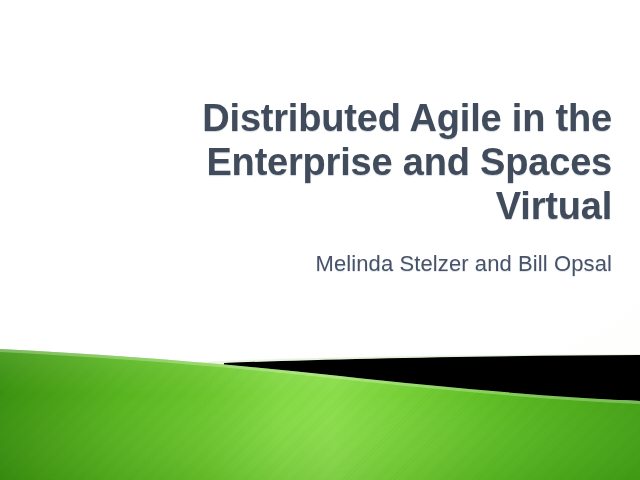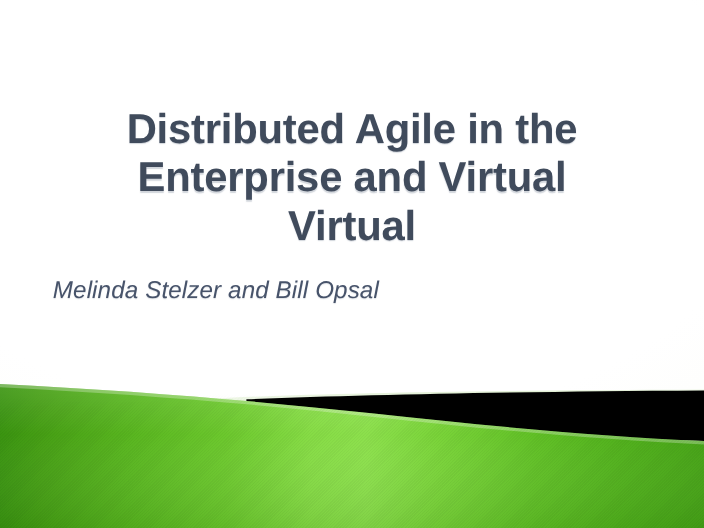--- a/index.html
+++ b/index.html
@@ -29,42 +29,41 @@
         #ffffff 0%, #ffffff 58%, #fdfdfb 80%, #fafaf6 100%);
     pointer-events: none;
   }
 
   
   .title-block {
     position: absolute;
     left: 28px;
     top: 96px;
     width: 584px;
-    text-align: center;
+    text-align: right;
   }
 
   .title-line {
     display: block;
     font-size: 38px;
     line-height: 44px;
     font-weight: 600;
     letter-spacing: -0.2px;
     color: #404b5c;
     text-shadow: 0 1px 1px rgba(140,150,165,0.40);
     white-space: nowrap;
   }
 
   
   .subtitle-block {
     position: absolute;
     left: 28px;
     top: 250px;
     width: 584px;
-    text-align: left;
-    font-style: italic;
+    text-align: right;
   }
 
   .subtitle-text {
     font-size: 22px;
     line-height: 28px;
     font-weight: 400;
     color: #47536a;
     letter-spacing: 0.1px;
     text-shadow: 0 1px 1px rgba(150,158,172,0.30);
     padding-left: 20px;
@@ -111,21 +110,21 @@
 </style>
 </head>
 <body>
 
 <div id="slide">
 
   <div class="bg-tint"></div>
 
   <div class="title-block">
     <span class="title-line">Distributed Agile in the</span>
-    <span class="title-line">Enterprise and Virtual</span>
+    <span class="title-line">Enterprise and Spaces</span>
     <span class="title-line">Virtual</span>
   </div>
 
   <div class="subtitle-block">
     <span class="subtitle-text">Melinda Stelzer and Bill Opsal</span>
   </div>
 
   <div class="bottom-art">
     <svg viewBox="0 0 640 180" preserveAspectRatio="none" xmlns="http://www.w3.org/2000/svg">
       <defs>

